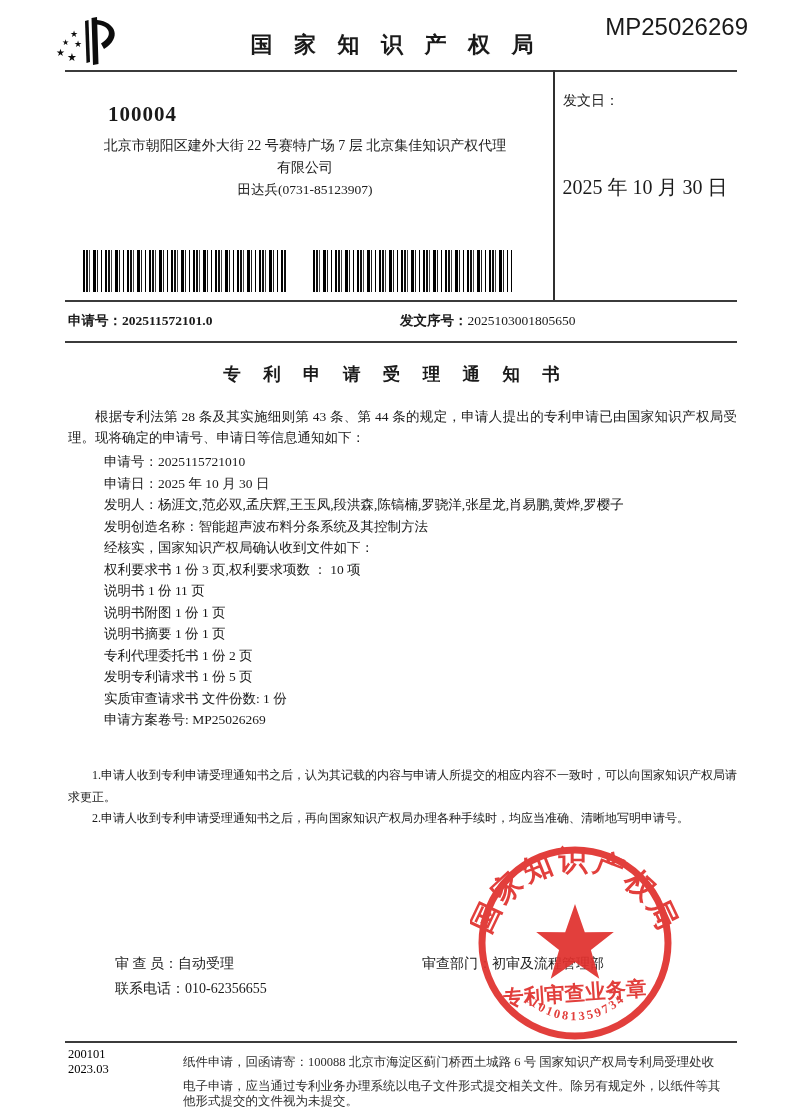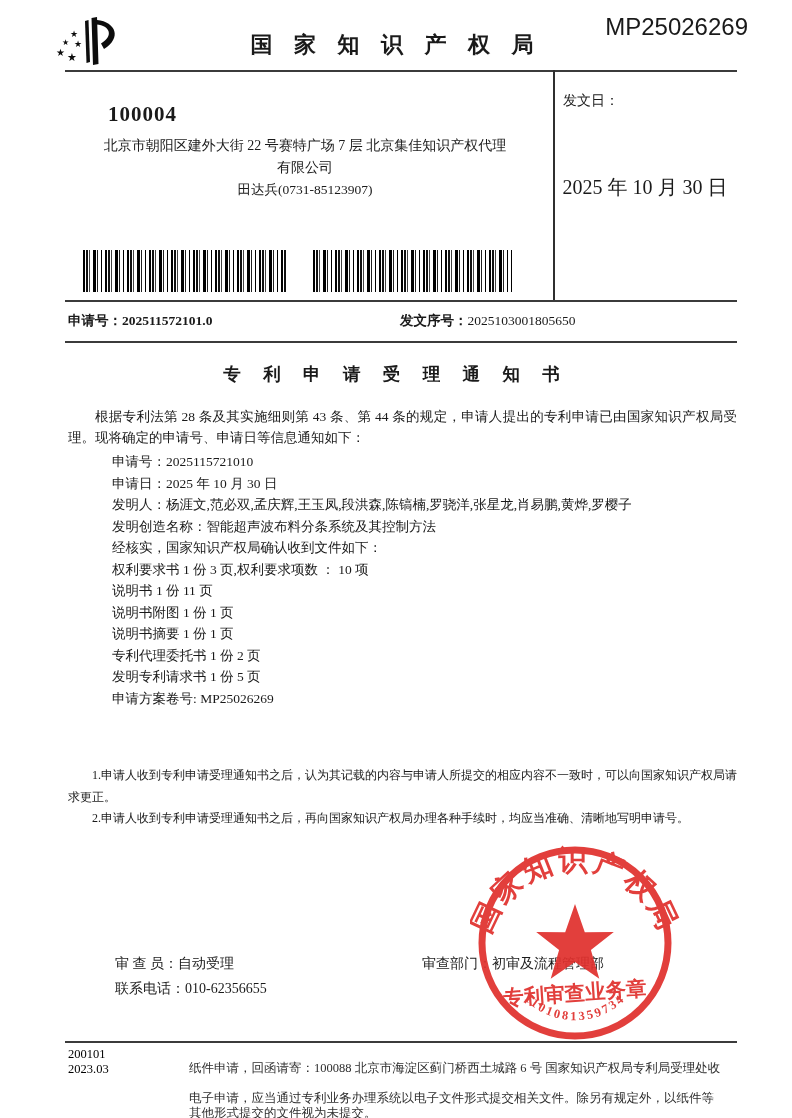--- a/index.html
+++ b/index.html
@@ -25,35 +25,35 @@
   .barcode{top:250px;height:42px;background:
     repeating-linear-gradient(90deg,#000 0 2px,#fff 2px 3px,#111 3px 5px,#fff 5px 6px,#444 6px 7px,#fff 7px 10px,#000 10px 13px,#fff 13px 14px,#222 14px 15px,#fff 15px 18px,#000 18px 19px,#fff 19px 22px);}
   .bc1{left:83px;width:203px;} .bc2{left:313px;width:199px;}
   
   .ref-left{left:68px;top:312px;font-size:13.5px;font-weight:bold;}
   .ref-right{left:400px;top:312px;font-size:13.5px;}
   .ref-right .lbl{font-weight:bold;}
   
   .notice-title{left:0;right:0;top:362px;text-align:center;font-size:17.5px;font-weight:bold;letter-spacing:9px;}
   .intro{left:68px;top:406px;width:669px;font-size:13.5px;line-height:21px;text-indent:2em;text-align:justify;}
-  .details{left:112px;top:451px;font-size:13.5px;line-height:21.5px;}
+  .details{left:104px;top:451px;font-size:13.5px;line-height:21.5px;}
   
   .tips{left:68px;top:765px;width:669px;font-size:12px;line-height:21.7px;}
   .tips p{margin:0;text-indent:2em;}
   .tips .tips-label{text-indent:0;}
   
   .examiner{left:115px;top:955px;font-size:14px;}
   .phone{left:115px;top:980px;font-size:14px;}
   .department{left:422px;top:955px;font-size:14px;}
   
   .seal{left:470px;top:843px;width:210px;height:200px;opacity:0.93;}
   
   .footer-code{left:68px;top:1047px;font-size:12.5px;color:#000000;line-height:15px;}
   .footer-text{left:175px;top:1047px;width:563px;font-size:12.5px;color:#2e2e2e;line-height:15.5px;}
-  .footer-text p{margin:14px;}
+  .footer-text p{margin:8px;}
   .logo{left:52px;top:12px;}
 </style>
 </head>
 <body>
 
 <div class="page">
 
   <svg class="abs logo" width="78" height="60" viewBox="0 0 78 60">
     <g fill="#0d0d0d">
       <path d="M33,9 L36.5,8 L38,50 L34.5,51 Z"></path>
@@ -96,20 +96,21 @@
     <div>申请日：2025 年 10 月 30 日</div>
     <div>发明人：杨涯文,范必双,孟庆辉,王玉凤,段洪森,陈镐楠,罗骁洋,张星龙,肖易鹏,黄烨,罗樱子</div>
     <div>发明创造名称：智能超声波布料分条系统及其控制方法</div>
     <div>经核实，国家知识产权局确认收到文件如下：</div>
     <div>权利要求书 1 份 3 页,权利要求项数 ：  10 项</div>
     <div>说明书 1 份 11 页</div>
     <div>说明书附图 1 份 1 页</div>
     <div>说明书摘要 1 份 1 页</div>
     <div>专利代理委托书 1 份 2 页</div>
     <div>发明专利请求书 1 份 5 页</div>
+    <div>实质审查请求书 文件份数: 1 份</div>
     <div>申请方案卷号: MP25026269</div>
   </div>
 
   <div class="abs tips">
     <p>1.申请人收到专利申请受理通知书之后，认为其记载的内容与申请人所提交的相应内容不一致时，可以向国家知识产权局请求更正。</p>
     <p>2.申请人收到专利申请受理通知书之后，再向国家知识产权局办理各种手续时，均应当准确、清晰地写明申请号。</p>
   </div>
 
   <div class="abs examiner">审 查 员：自动受理</div>
   <div class="abs phone">联系电话：010-62356655</div>

